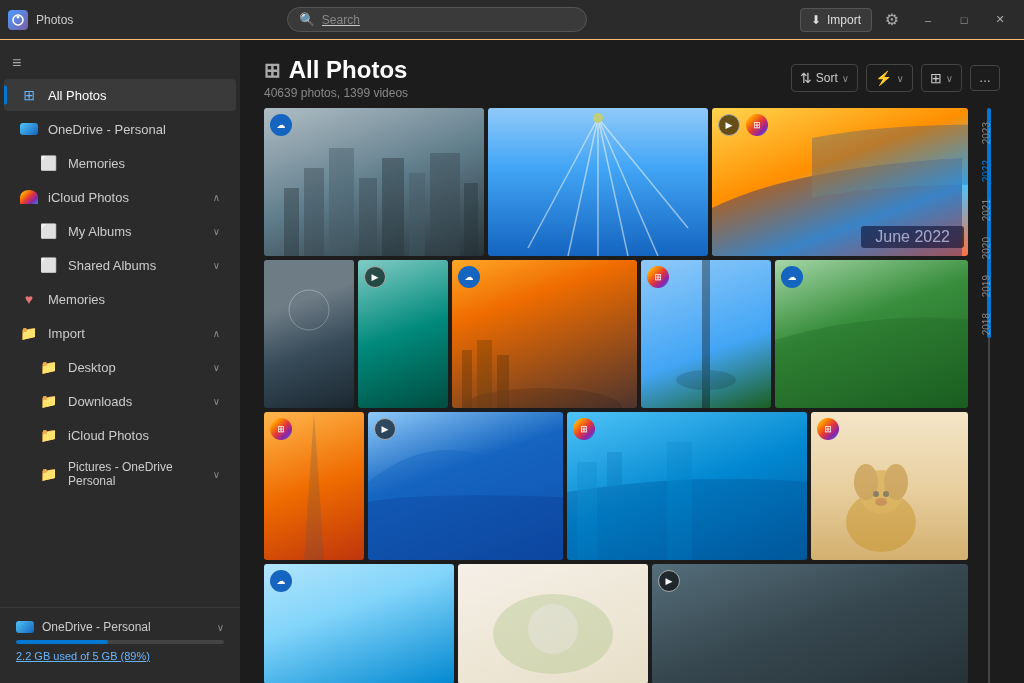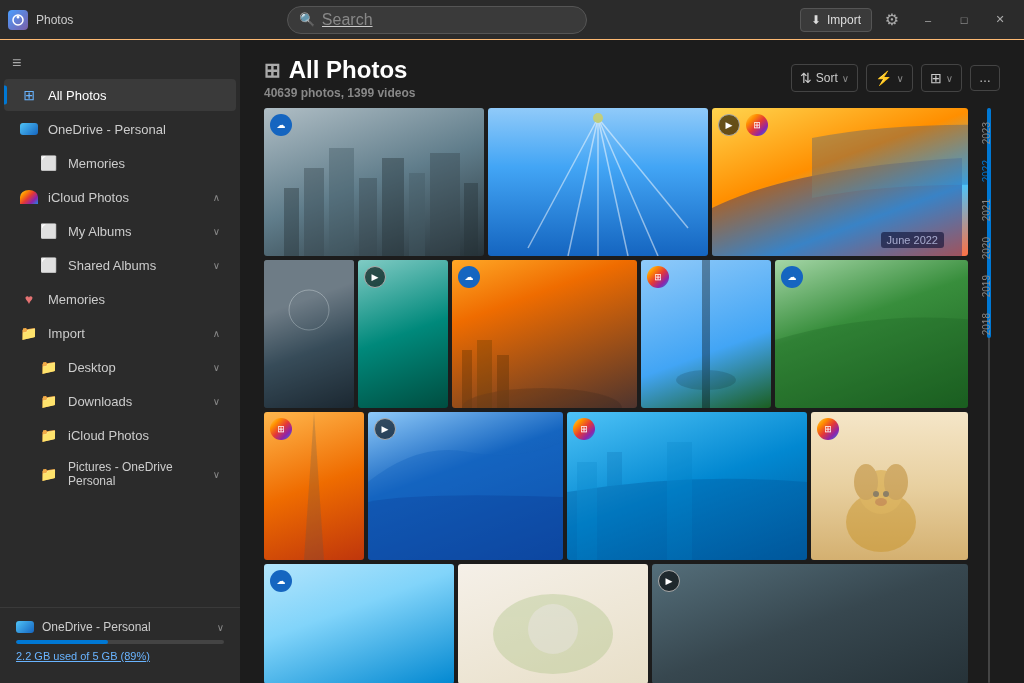--- a/index.html
+++ b/index.html
@@ -53,21 +53,21 @@
       padding: 4px 12px;
       gap: 6px;
       width: 300px;
       border: 1px solid #555;
     }
     .search-bar input {
       background: transparent;
       border: none;
       outline: none;
       color: #ccc;
-      font-size: 16px;
+      font-size: 12px;
       width: 100%;
       text-decoration: underline;
     }
     .search-bar input::placeholder { color: #888; }
     .titlebar-right {
       display: flex;
       align-items: center;
       gap: 4px;
     }
     .import-btn {
@@ -231,21 +231,20 @@
       font-weight: 600;
       color: #fff;
       display: flex;
       align-items: center;
       gap: 8px;
     }
     .content-subtitle {
       font-size: 12px;
       color: #888;
       margin-top: 2px;
-      font-weight: bold;
     }
     .content-header-right {
       display: flex;
       align-items: center;
       gap: 8px;
     }
     .header-btn {
       display: flex;
       align-items: center;
       gap: 4px;
@@ -365,25 +364,25 @@
     .photo-bg-12 { background: linear-gradient(160deg, #90caf9 0%, #1565c0 40%, #0d47a1 100%); }
     .photo-bg-13 { background: linear-gradient(160deg, #4fc3f7 0%, #0288d1 50%, #01579b 100%); }
     .photo-bg-15 { background: linear-gradient(160deg, #ffb74d 0%, #ef6c00 50%, #bf360c 100%); }
     .photo-bg-16 { background: linear-gradient(160deg, #b3e5fc 0%, #81d4fa 40%, #0288d1 100%); }
     .photo-bg-17 { background: linear-gradient(160deg, #546e7a 0%, #37474f 50%, #263238 100%); }
 
     
     .june-label {
       position: absolute;
       bottom: 8px;
-      right: 24px;
+      right: 4px;
       background: rgba(0,0,0,0.6);
       color: #fff;
-      font-size: 11px;
-      padding: 2px 6px;
+      font-size: 16px;
+      padding: 2px 14px;
       border-radius: 3px;
     }
 
     .photos-area::-webkit-scrollbar { width: 6px; }
     .photos-area::-webkit-scrollbar-track { background: #2a2a2a; }
     .photos-area::-webkit-scrollbar-thumb { background: #555; border-radius: 3px; }
   </style>
 </head>
 <body>
 

